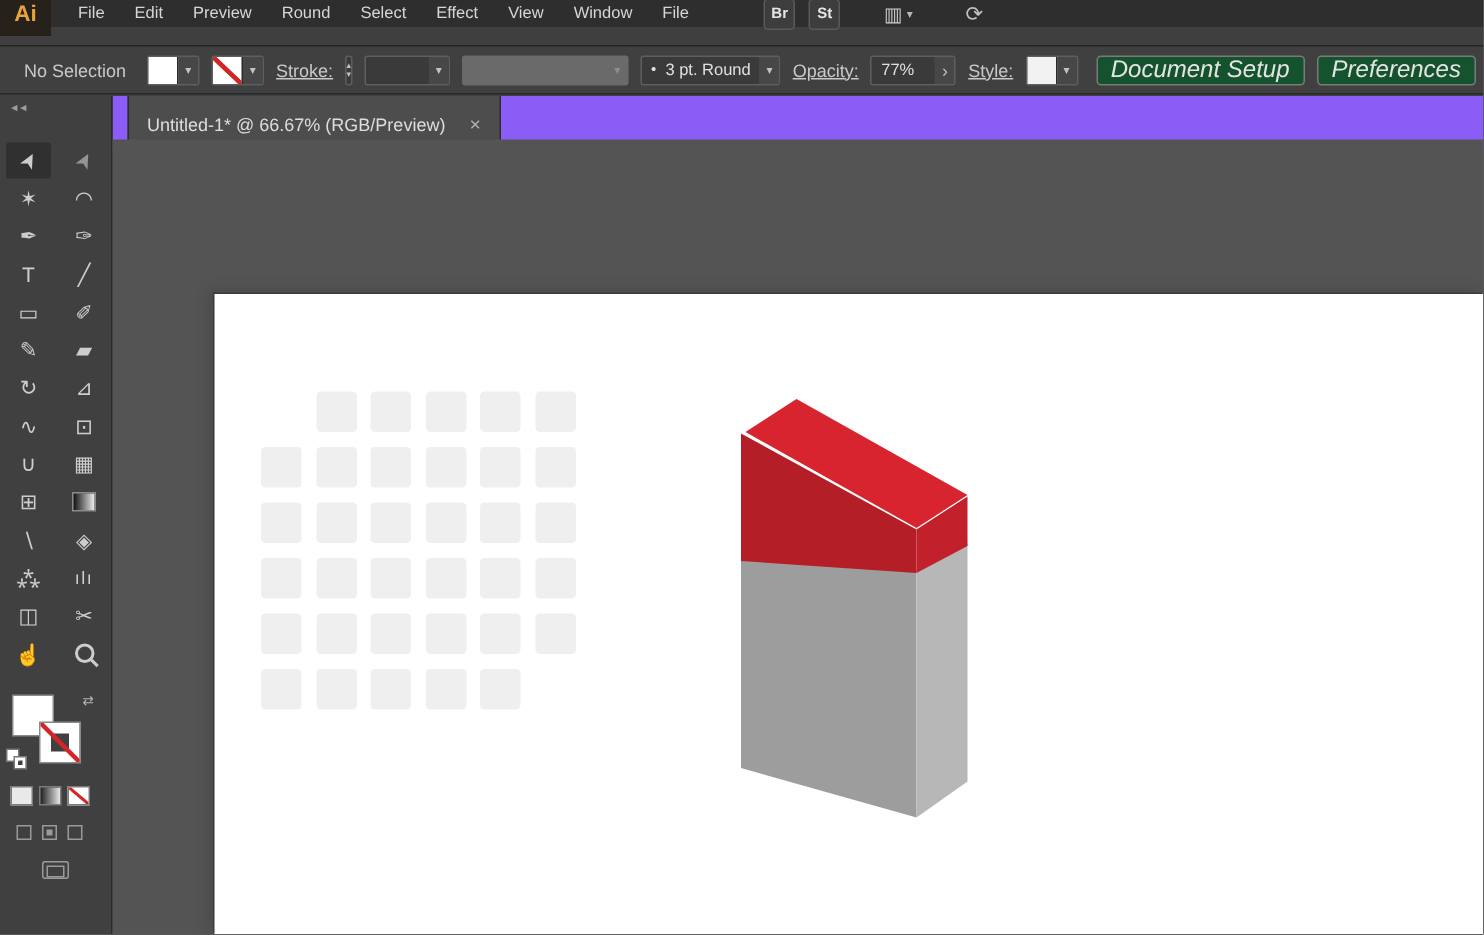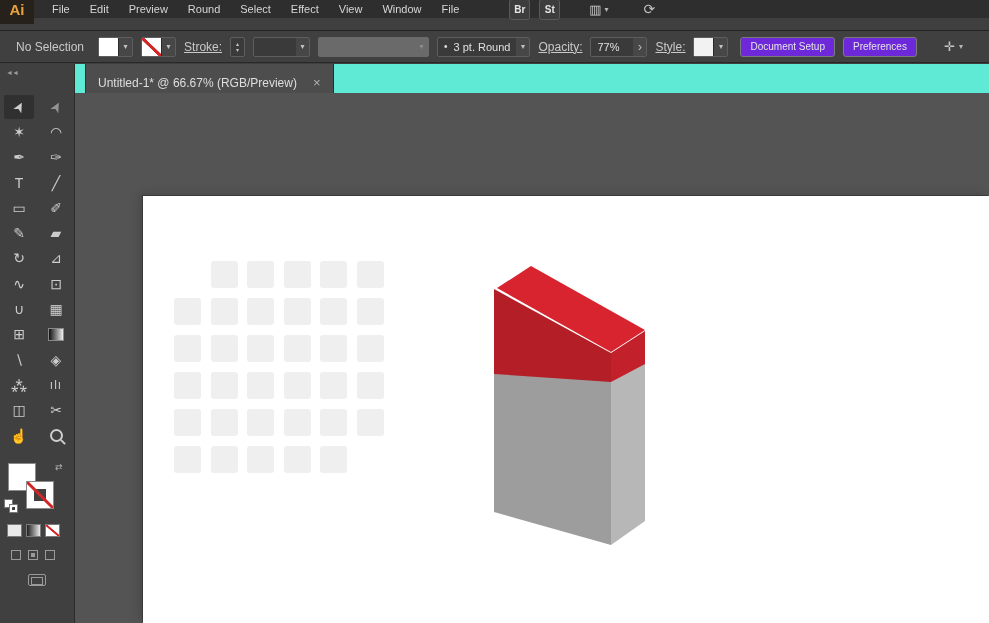--- a/index.html
+++ b/index.html
@@ -38,27 +38,27 @@
              color:#c2c2c2;background:#474747;}
   .combo .dd.arrow{font-size:12px;line-height:1;}
   .fieldtxt{display:flex;align-items:center;padding:0 6px;font-size:11px;color:#e0e0e0;min-width:30px;white-space:nowrap;}
   .fieldtxt.wide{min-width:84px;}
   .combo.disabled{background:#6a6a6a;border-color:#6a6a6a;}
   .combo.disabled .dd{background:#6a6a6a;color:#8d8d8d;}
   .spinner{width:13px;height:18px;border:1px solid #5e5e5e;border-radius:2px;background:#3a3a3a;
            display:flex;flex-direction:column;align-items:center;justify-content:center;}
   .spinner span{font-size:6px;line-height:6px;color:#c2c2c2;}
   .dot{align-self:center;margin-left:6px;font-size:10px;color:#e0e0e0;display:flex;align-items:center;}
-  .btn{height:20px;padding:0 9px;border:1px solid #7a7a7a;border-radius:3px;background:#6d28d9;
-       color:#e4e4e4;font-size:10px;font-family:"Liberation Sans",sans-serif;white-space:nowrap;}
+  .btn{height:20px;padding:0 9px;border:1px solid #7a7a7a;border-radius:3px;background:#14532d;
+       color:#e4e4e4;font-size:16px;font-family:"Liberation Sans",sans-serif;white-space:nowrap;font-style:italic;}
   .btn.first{margin-left:4px;}
   .cb-right{margin-left:auto;margin-right:26px;display:flex;align-items:center;gap:4px;color:#c9c9c9;}
   .cb-right .wand{font-size:13px;}
   
-  .tabstrip{position:absolute;left:75px;top:64px;right:0;height:37px;background:#5eead4;display:flex;}
+  .tabstrip{position:absolute;left:75px;top:64px;right:0;height:37px;background:#8b5cf6;display:flex;}
   .tab{margin-left:10px;background:#4d4d4d;border-left:1px solid #2c2c2c;border-right:1px solid #2c2c2c;
        display:flex;align-items:center;padding:0 12px;gap:16px;}
   .tab-label{font-size:12px;color:#dedede;white-space:nowrap;}
   .tab-close{font-size:13px;color:#b2b2b2;}
   
   .toolbar{position:absolute;left:0;top:64px;bottom:0;width:75px;background:#404040;
            border-right:1px solid #2b2b2b;box-sizing:border-box;}
   .collapse{position:absolute;left:6px;top:5px;font-size:7px;letter-spacing:-1px;color:#9c9c9c;}
   #tools{position:absolute;left:0;top:30px;width:75px;display:grid;
          grid-template-columns:37px 37px;grid-auto-rows:25.3px;justify-items:center;align-items:center;justify-content:center;}

